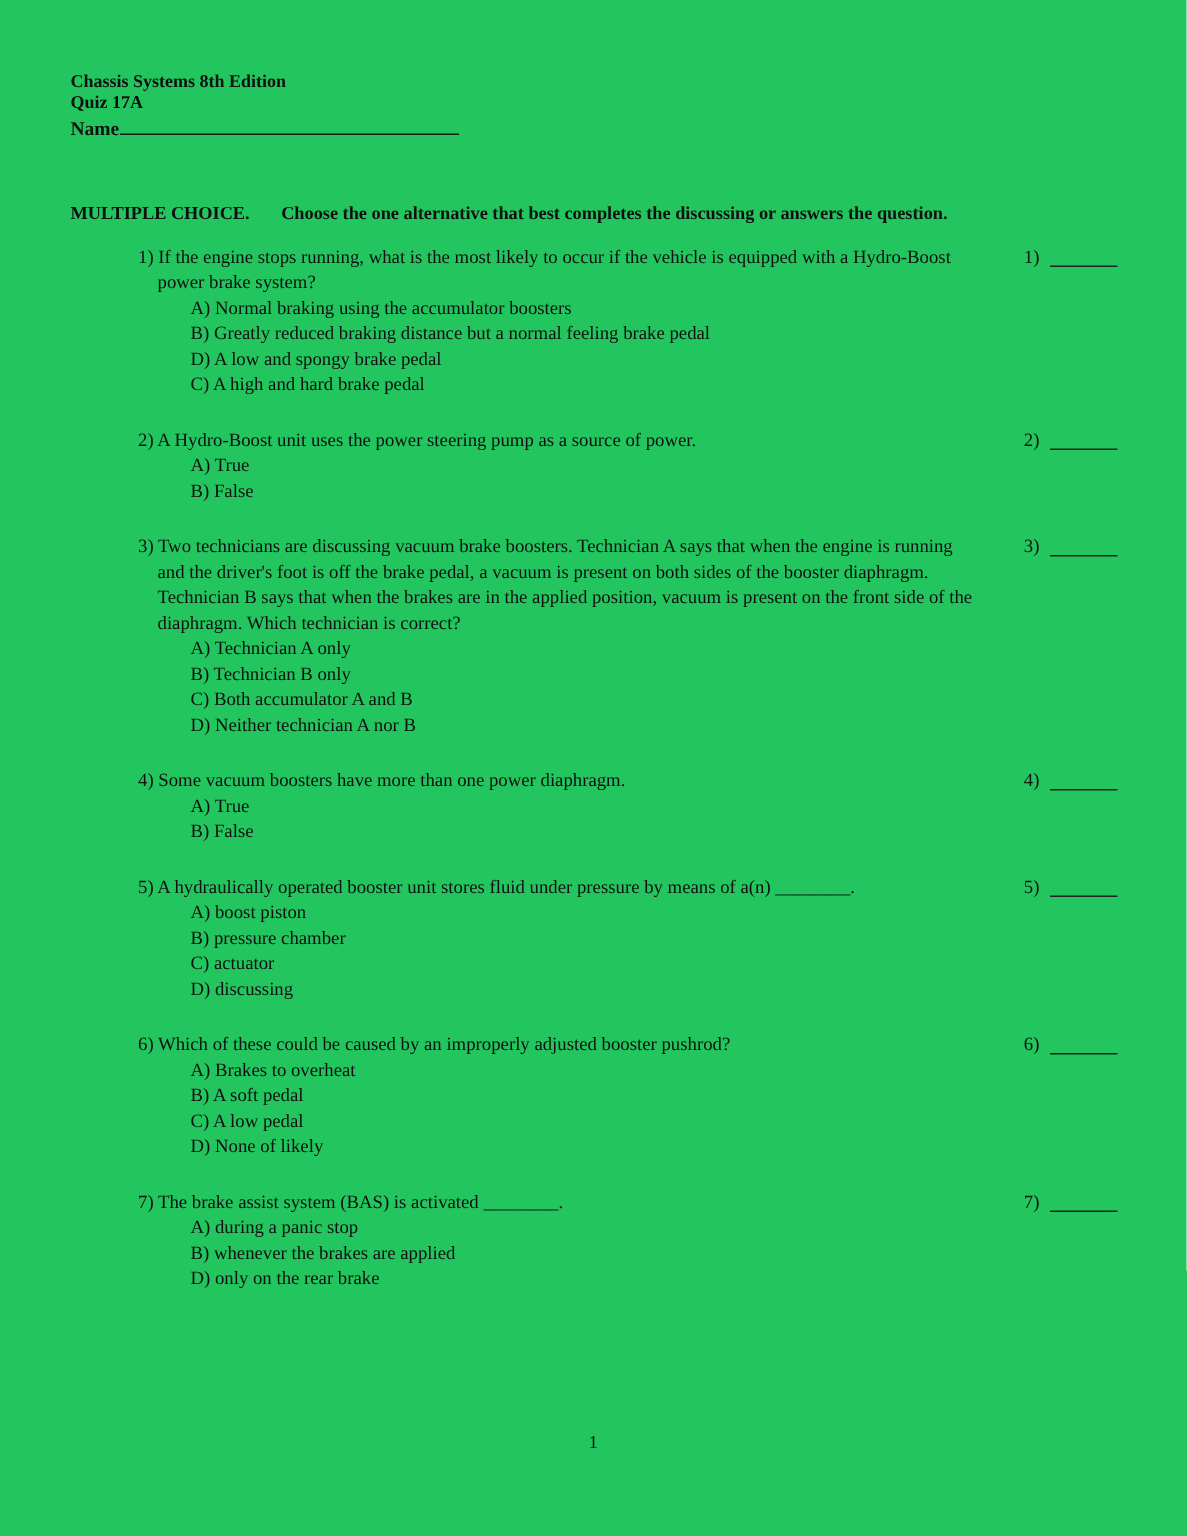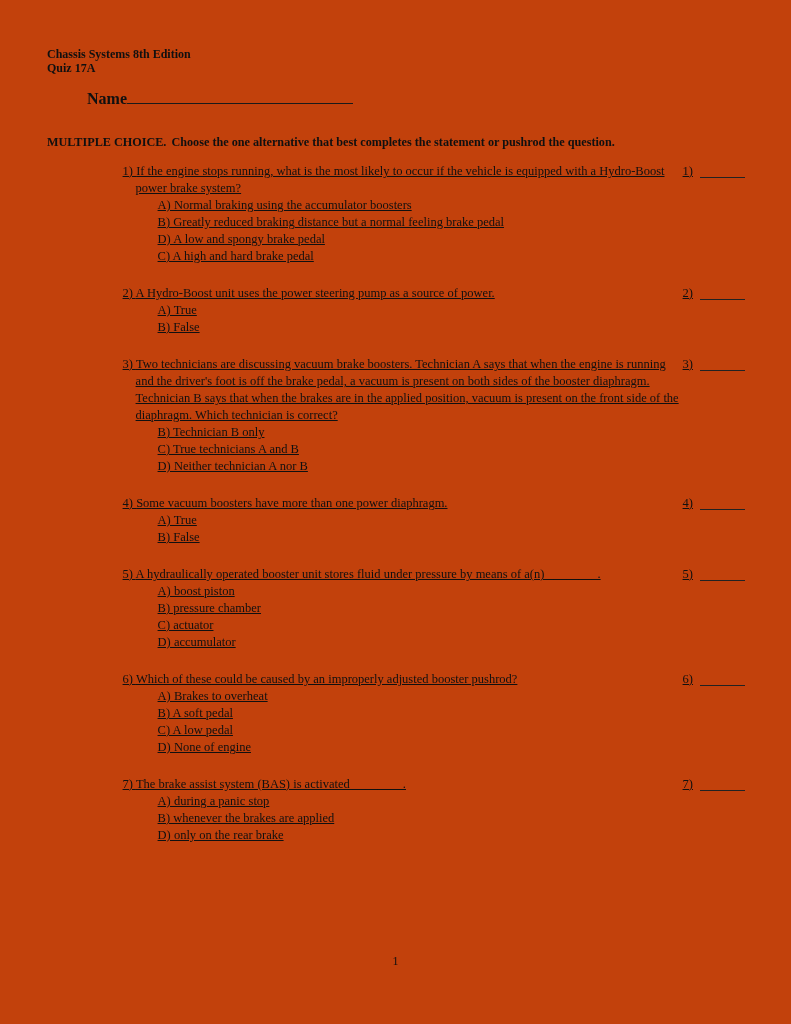--- a/index.html
+++ b/index.html
@@ -4,72 +4,70 @@
 <style>
   html, body {
     margin: 0;
     padding: 0;
     background: #e8e8e8;
   }
   .page {
     position: relative;
     width: 791px;
     height: 1024px;
-    background: #c2410c;
+    background: #22c55e;
     font-family: "Liberation Serif", serif;
     color: #101010;
     overflow: hidden;
   }
   .header {
     position: absolute;
     left: 47px;
     top: 48px;
     font-size: 12px;
     font-weight: 700;
     line-height: 13.5px;
   }
   .name-row {
     position: absolute;
     left: 47px;
-    top: 90px;
-    font-size: 16px;
+    top: 76px;
+    font-size: 13px;
     font-weight: 700;
     line-height: 15px;
-    margin-left: 40px;
   }
   .name-blank {
     display: inline-block;
     width: 226px;
     height: 13px;
     border-bottom: 1.2px solid #1a1a1a;
     vertical-align: baseline;
   }
   .instruction {
     position: absolute;
     left: 47px;
     top: 135px;
     width: 665px;
     font-size: 12.2px;
     font-weight: 700;
     line-height: 14px;
   }
-  .instruction .lead { margin-right: 5px; }
+  .instruction .lead { margin-right: 21px; }
   .questions {
     position: absolute;
     left: 0;
     top: 163px;
     width: 791px;
   }
   .question {
     display: flex;
-    justify-content: flex-end;
+    justify-content: space-between;
     align-items: flex-start;
     padding: 0 46px 0 92px;
     margin-bottom: 20px;
-    text-decoration: underline;
   }
   .q-left { width: 560px; }
   .q-text {
     font-size: 12.5px;
     line-height: 17px;
     max-width: 558px;
     padding-left: 13px;
     text-indent: -13px;
   }
   .q-options { margin-left: 35px; }
@@ -110,21 +108,21 @@
   <div class="header">
     <div>Chassis Systems 8th Edition</div>
     <div>Quiz 17A</div>
   </div>
 
   <div class="name-row">
     <span>Name</span><span class="name-blank"></span>
   </div>
 
   <div class="instruction">
-    <span class="lead">MULTIPLE CHOICE.</span><span>Choose the one alternative that best completes the statement or pushrod the question.</span>
+    <span class="lead">MULTIPLE CHOICE.</span><span>Choose the one alternative that best completes the discussing or answers the question.</span>
   </div>
 
   <div class="questions">
   <div class="question">
     <div class="q-left">
       <div class="q-text">
         <span class="q-num">1) </span><span class="q-body">If the engine stops running, what is the most likely to occur if the vehicle is equipped with a Hydro-Boost power brake system?</span>
       </div>
       <div class="q-options">
             <div class="option">A) Normal braking using the accumulator boosters</div>
@@ -154,22 +152,23 @@
       <span class="answer-blank"></span>
     </div>
   </div>
 
   <div class="question">
     <div class="q-left">
       <div class="q-text">
         <span class="q-num">3) </span><span class="q-body">Two technicians are discussing vacuum brake boosters. Technician A says that when the engine is running and the driver's foot is off the brake pedal, a vacuum is present on both sides of the booster diaphragm. Technician B says that when the brakes are in the applied position, vacuum is present on the front side of the diaphragm. Which technician is correct?</span>
       </div>
       <div class="q-options">
+            <div class="option">A) Technician A only</div>
             <div class="option">B) Technician B only</div>
-            <div class="option">C) True technicians A and B</div>
+            <div class="option">C) Both accumulator A and B</div>
             <div class="option">D) Neither technician A nor B</div>
           </div>
     </div>
     <div class="q-answer">
       <span class="a-num">3)</span>
       <span class="answer-blank"></span>
     </div>
   </div>
 
   <div class="question">
@@ -190,39 +189,39 @@
 
   <div class="question">
     <div class="q-left">
       <div class="q-text">
         <span class="q-num">5) </span><span class="q-body">A hydraulically operated booster unit stores fluid under pressure by means of a(n) ________.</span>
       </div>
       <div class="q-options">
             <div class="option">A) boost piston</div>
             <div class="option">B) pressure chamber</div>
             <div class="option">C) actuator</div>
-            <div class="option">D) accumulator</div>
+            <div class="option">D) discussing</div>
           </div>
     </div>
     <div class="q-answer">
       <span class="a-num">5)</span>
       <span class="answer-blank"></span>
     </div>
   </div>
 
   <div class="question">
     <div class="q-left">
       <div class="q-text">
         <span class="q-num">6) </span><span class="q-body">Which of these could be caused by an improperly adjusted booster pushrod?</span>
       </div>
       <div class="q-options">
             <div class="option">A) Brakes to overheat</div>
             <div class="option">B) A soft pedal</div>
             <div class="option">C) A low pedal</div>
-            <div class="option">D) None of engine</div>
+            <div class="option">D) None of likely</div>
           </div>
     </div>
     <div class="q-answer">
       <span class="a-num">6)</span>
       <span class="answer-blank"></span>
     </div>
   </div>
 
   <div class="question">
     <div class="q-left">

